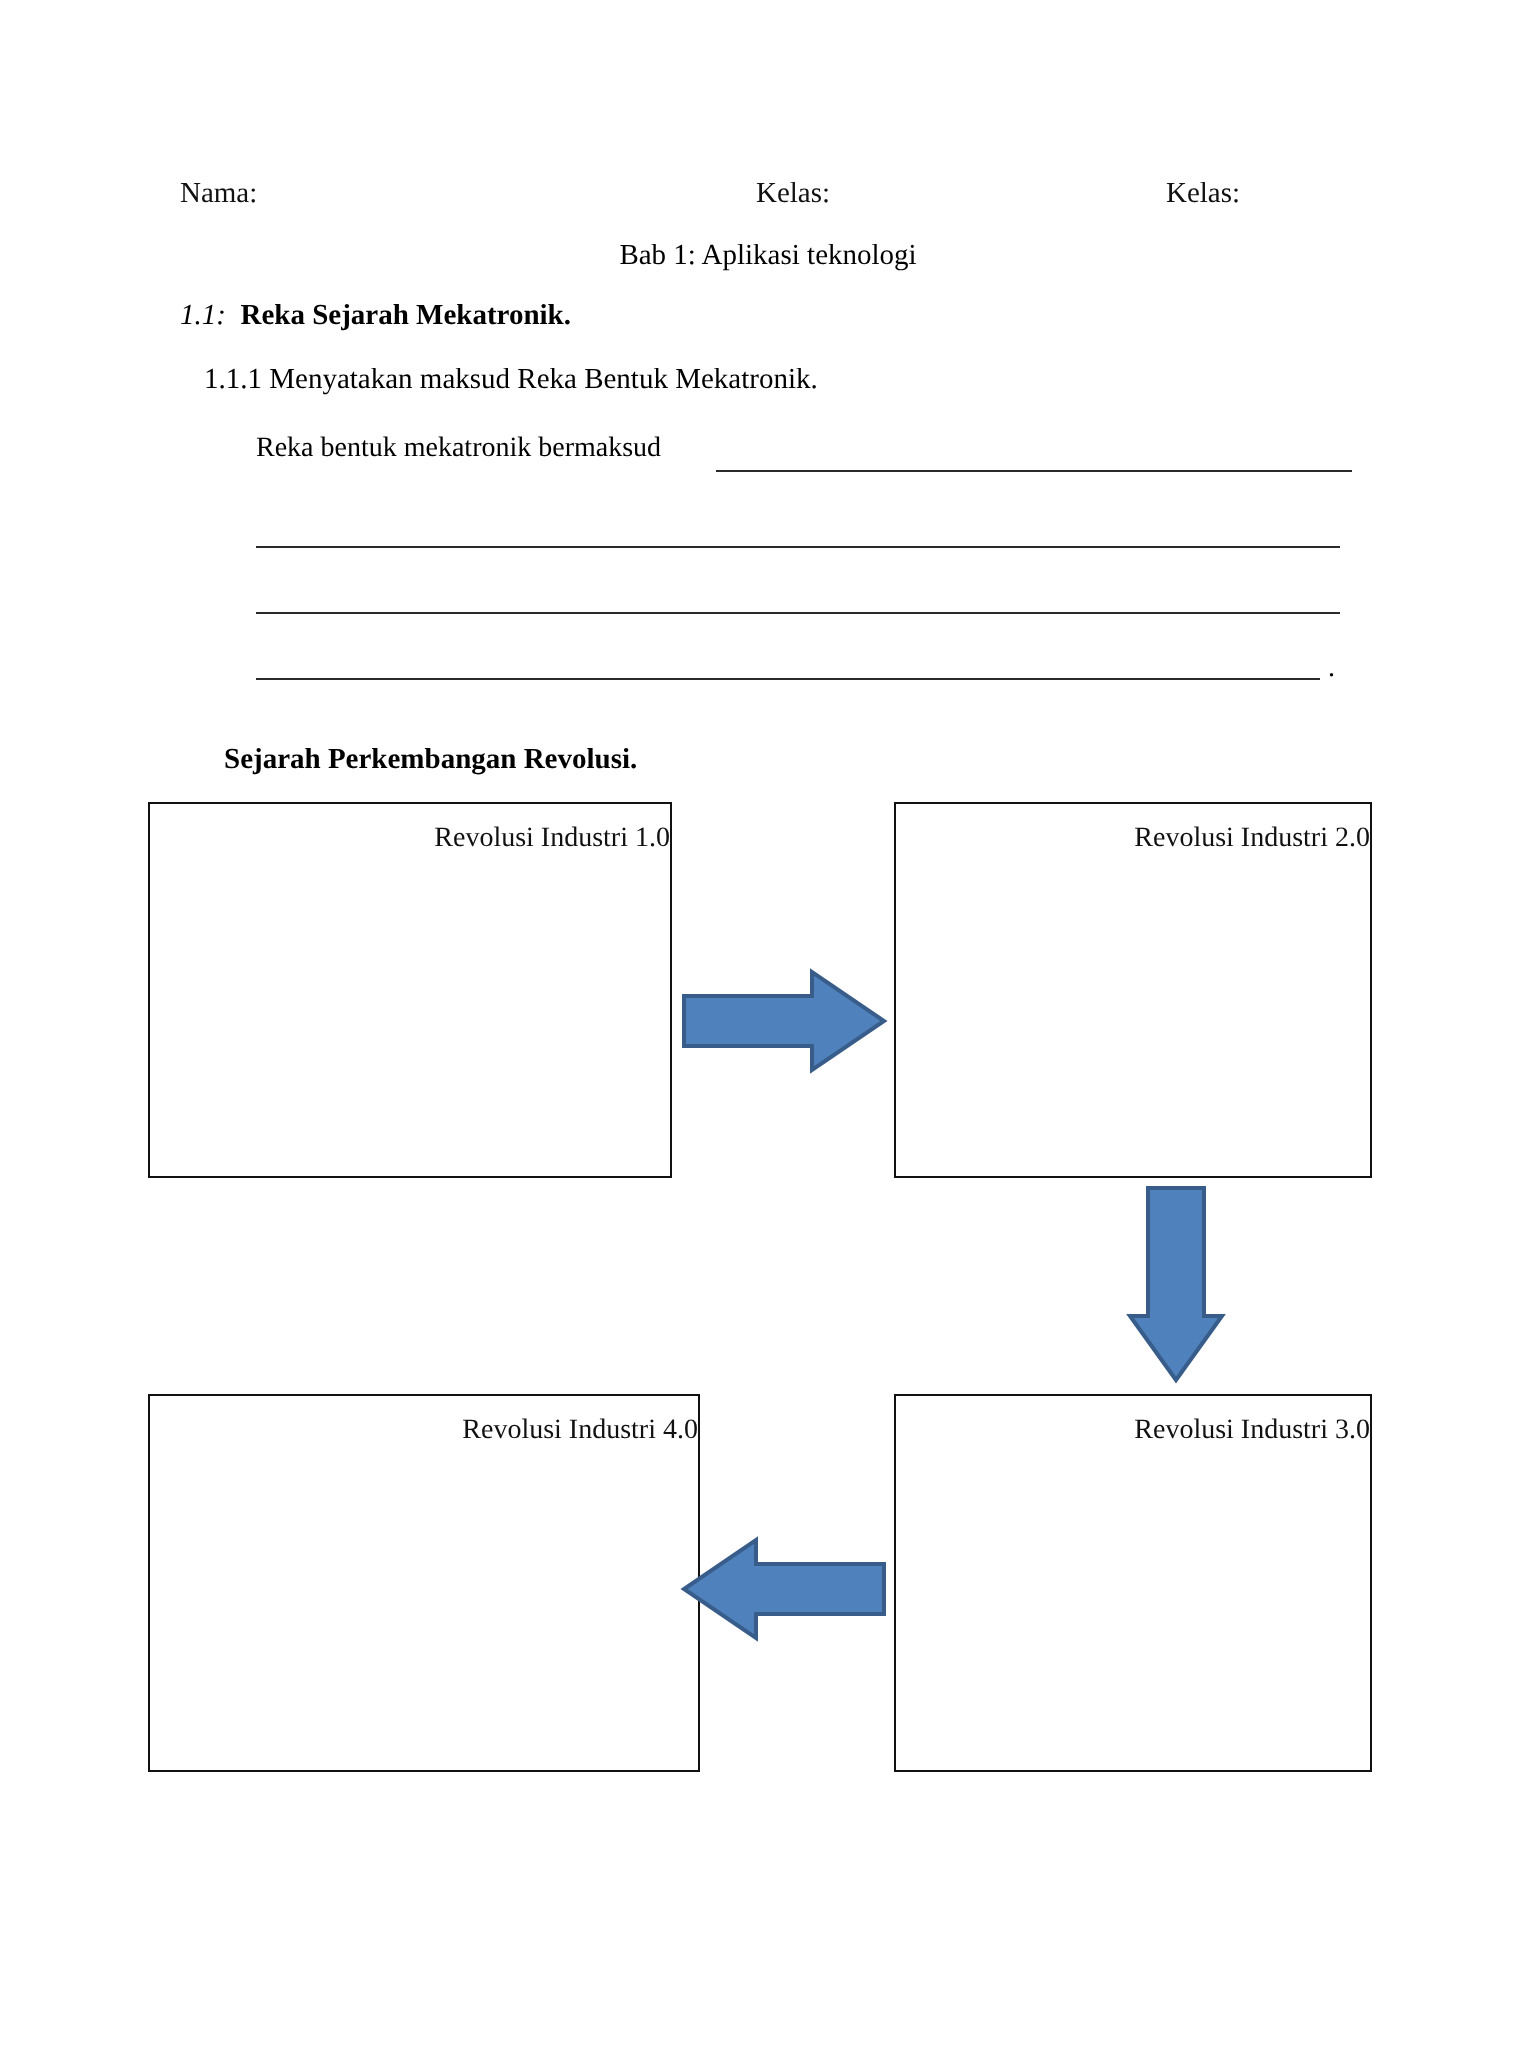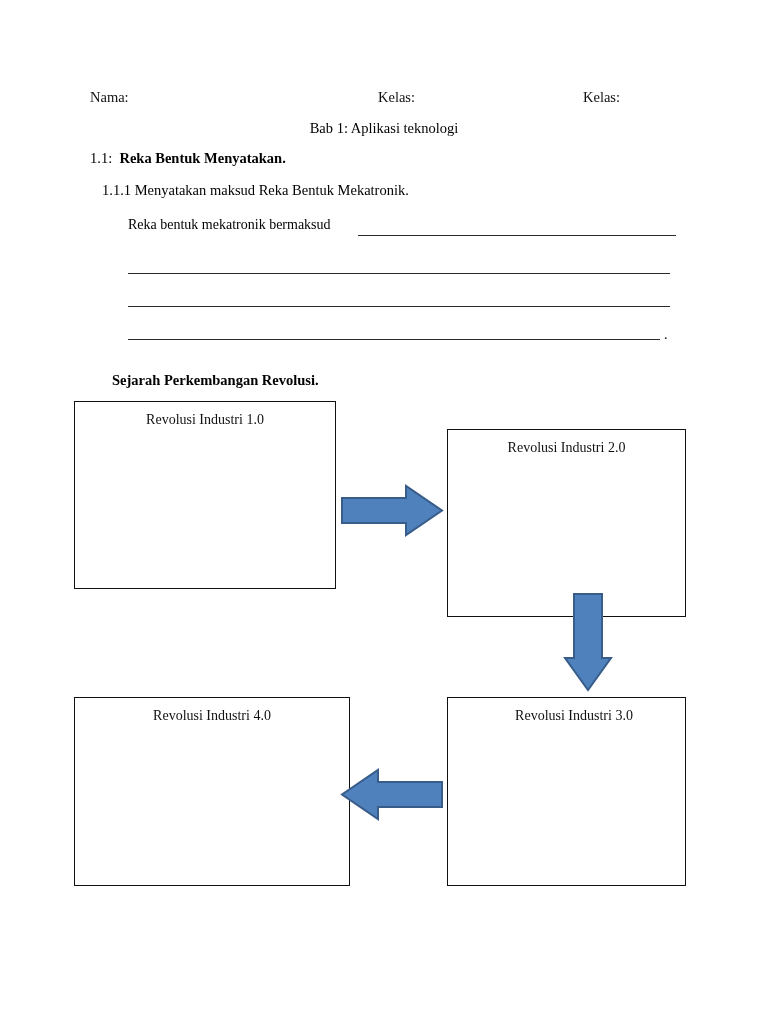--- a/index.html
+++ b/index.html
@@ -43,21 +43,21 @@
     line-height: 1;
   }
   #sec-line {
     position: absolute;
     left: 90px;
     top: 151px;
     font-size: 14.5px;
     line-height: 1;
     white-space: nowrap;
   }
-  #sec-line .num { font-weight: normal; }
+  #sec-line .num { font-weight: normal; font-style: italic; }
   #sec-line .bold { font-weight: bold; }
 
   #subsec-line {
     position: absolute;
     left: 90px;
     top: 183px;
     font-size: 14.5px;
     line-height: 1;
     white-space: nowrap;
     margin-left: 12px;
@@ -103,28 +103,28 @@
   
   .flow-box {
     position: absolute;
     border: 1.4px solid #111111;
     background: #ffffff;
     box-sizing: border-box;
   }
   .flow-box .box-label {
     display: block;
     width: 100%;
-    text-align: center;
+    text-align: right;
     font-size: 14px;
     line-height: 1;
     padding-top: 11px;
     color: #111;
   }
   #box-1 { left: 74px;  top: 401px; width: 262px; height: 188px; }
-  #box-2 { left: 447px; top: 401px; width: 239px; height: 188px; margin-top: 28px; }
+  #box-2 { left: 447px; top: 401px; width: 239px; height: 188px; }
   #box-4 { left: 74px;  top: 697px; width: 276px; height: 189px; }
   #box-3 { left: 447px; top: 697px; width: 239px; height: 189px; padding-left: 15px; }
 
   
   .arrow { position: absolute; }
   #arrow-right { left: 340px; top: 483px; width: 104px; height: 55px; }
   #arrow-down  { left: 563px; top: 592px; width: 50px;  height: 100px; }
   #arrow-left  { left: 340px; top: 767px; width: 104px; height: 55px; }
 </style>
 </head>
@@ -133,21 +133,21 @@
 <div id="page">
 
   <div class="hdr-field" id="hdr-nama">Nama:</div>
   <div class="hdr-field" id="hdr-kelas">Kelas:</div>
   <div class="hdr-field" id="hdr-tarikh">Kelas:</div>
 
   <div class="chapter-title">Bab 1: Aplikasi teknologi</div>
 
   <div id="sec-line">
     <span class="num">1.1:</span>
-    <span>&nbsp;</span><span class="bold">Reka Bentuk Menyatakan.</span>
+    <span>&nbsp;</span><span class="bold">Reka Sejarah Mekatronik.</span>
   </div>
 
   <div id="subsec-line">1.1.1 Menyatakan maksud Reka Bentuk Mekatronik.</div>
 
   <div id="answer-prompt">Reka bentuk mekatronik bermaksud</div>
   <div class="rule" id="rule-0"></div>
   <div class="rule" id="rule-1"></div>
   <div class="rule" id="rule-2"></div>
   <div class="rule" id="rule-3"></div>
   <div id="rule-period">.</div>

